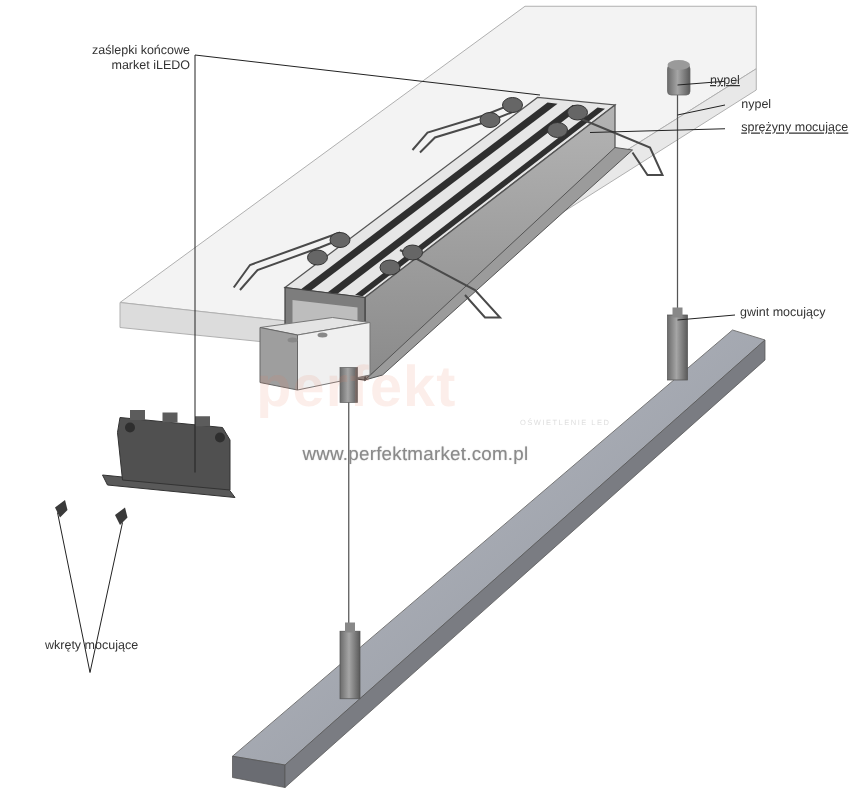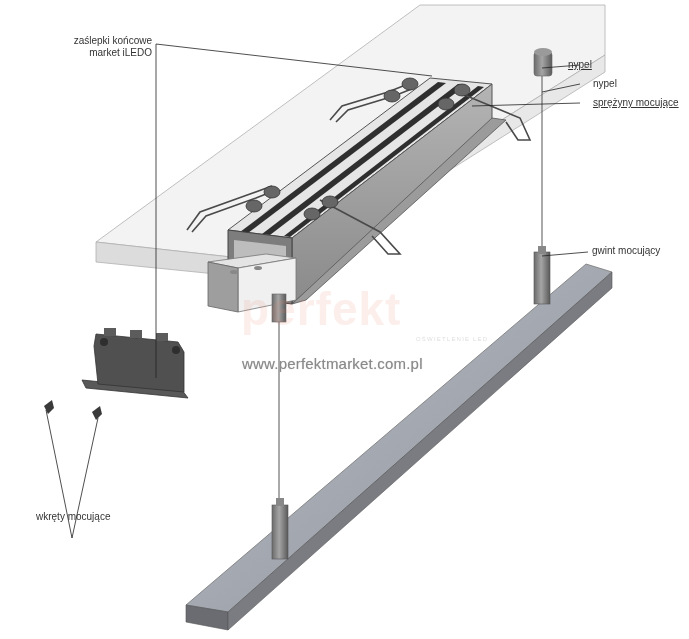--- a/index.html
+++ b/index.html
@@ -4,21 +4,21 @@
 <style>
   html, body { margin: 0; padding: 0; background: #ffffff; }
   body { width: 689px; height: 639px; position: relative; overflow: hidden;
          font-family: "Liberation Sans", "DejaVu Sans", sans-serif; }
   #stage { position: absolute; left: 0; top: 0; width: 689px; height: 639px; }
   .label { position: absolute; font-size: 10px; color: #333333; line-height: 12px; white-space: nowrap; }
   .label.right { text-align: right; }
   .wm-url { position: absolute; left: 242px; top: 311px; font-size: 15px; color: #8a8a8a;
             letter-spacing: 0.2px; white-space: nowrap; text-shadow: 0 0 1px #bbb; margin-top: 44px; }
   .wm-brand { position: absolute; left: 205px; top: 282px; font-size: 46px; font-weight: bold;
-              color: rgba(232,120,90,0.13); white-space: nowrap; letter-spacing: 1px; margin-left: 36px; }
+              color: rgba(232,120,90,0.13); white-space: nowrap; letter-spacing: 1px; }
   .wm-brand2 { position: absolute; left: 412px; top: 309px; font-size: 24px; font-weight: bold;
                color: rgba(120,120,120,0.13); white-space: nowrap; }
   .wm-sub { position: absolute; left: 416px; top: 336px; font-size: 6px; color: rgba(120,120,120,0.25);
             letter-spacing: 1.2px; white-space: nowrap; }
 </style>
 </head>
 <body>
 
 <div id="stage">
   <svg width="689" height="639" viewBox="0 0 689 639" xmlns="http://www.w3.org/2000/svg">

